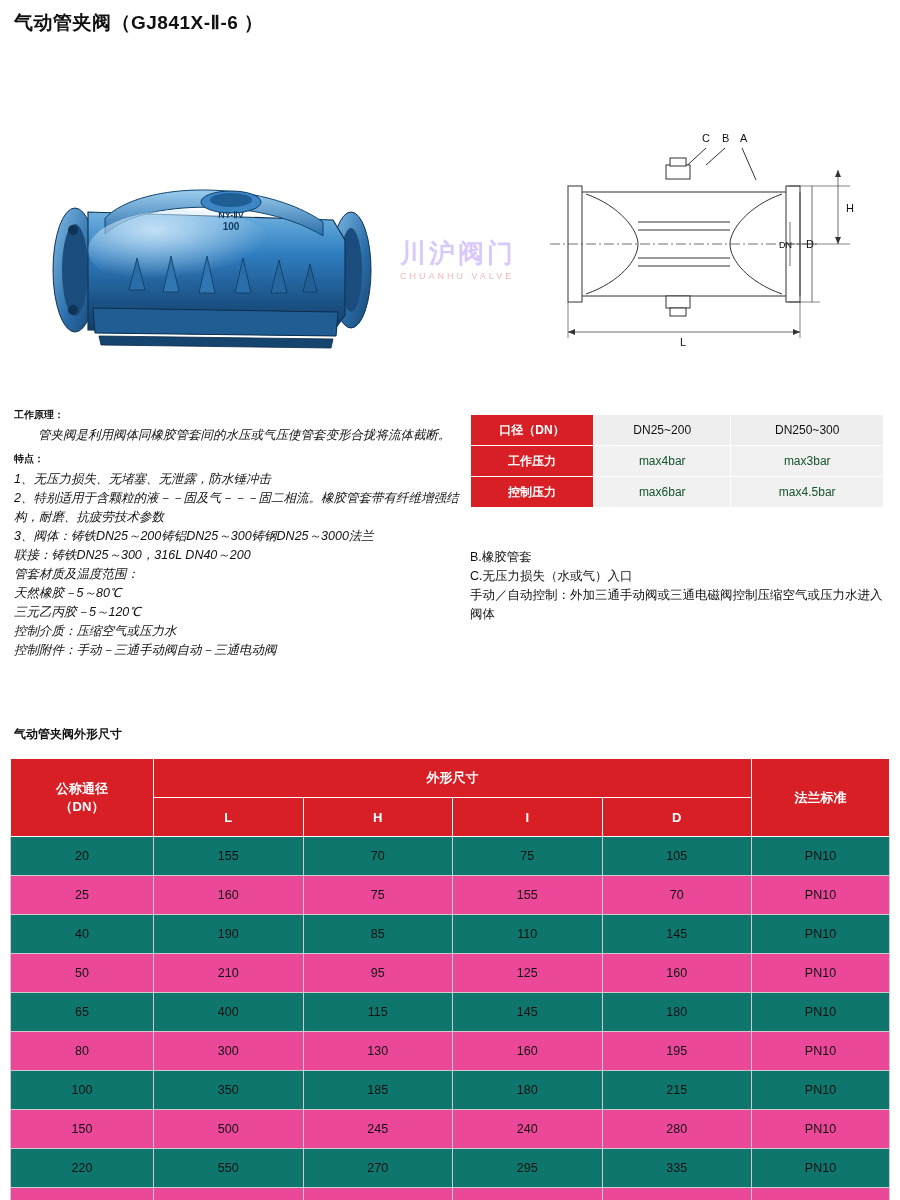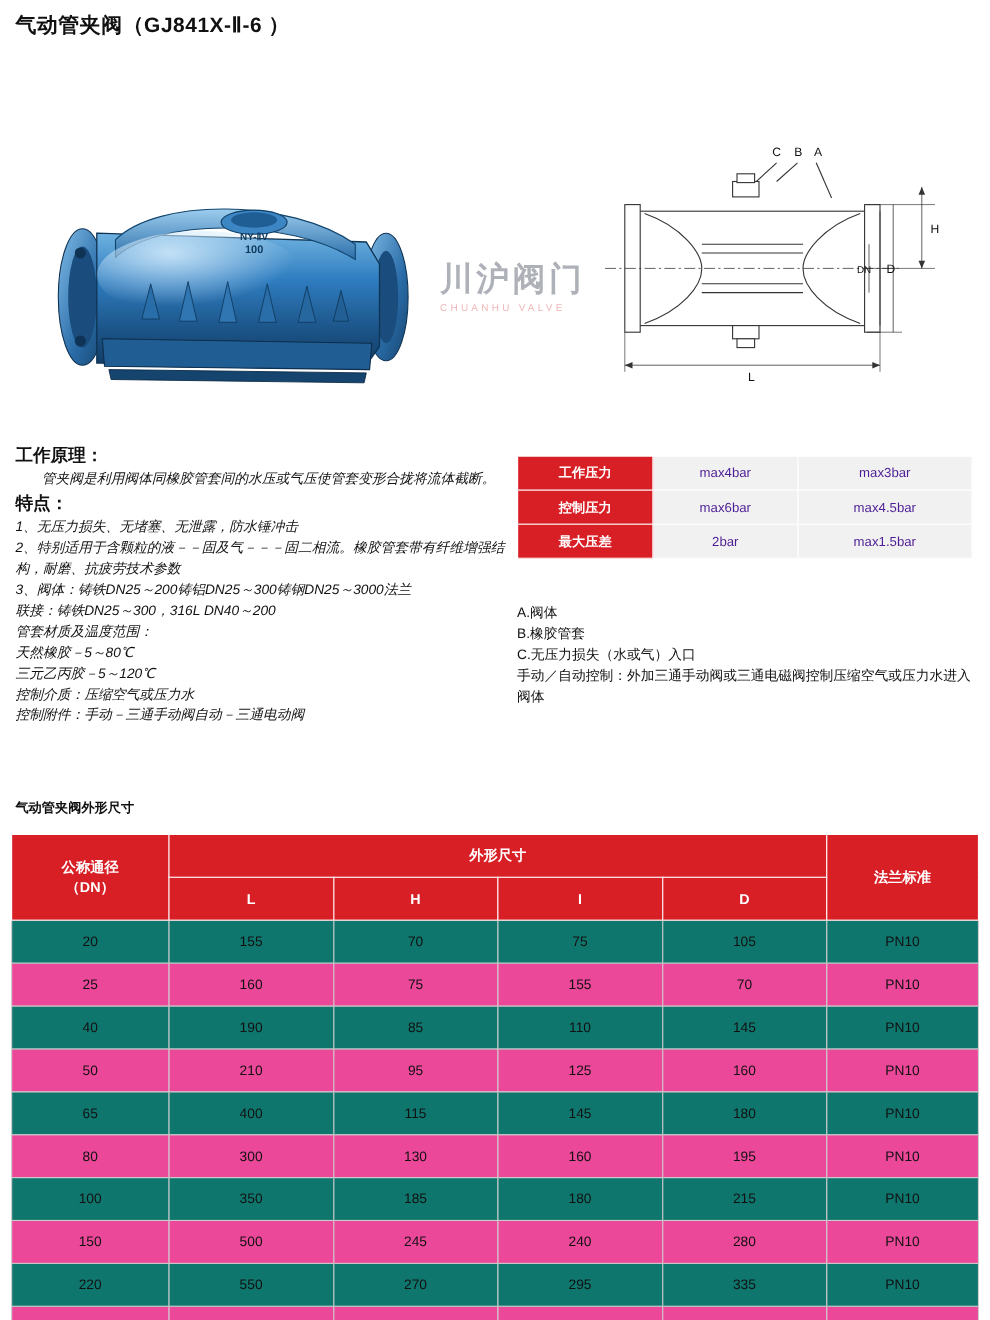--- a/index.html
+++ b/index.html
@@ -54,23 +54,23 @@
   .watermark {
     position: absolute;
     left: 400px;
     top: 240px;
     width: 200px;
     height: 80px;
     opacity: 0.33;
     pointer-events: none;
   }
   .wm-text {
-    font-size: 30px;
-    font-weight: bold;
-    color: #0f172a;
+    font-size: 26px;
+    font-weight: bold;
+    color: #8b5cf6;
     letter-spacing: 3px;
     line-height: 1;
   }
   .wm-sub {
     font-size: 9px;
     color: #d01a20;
     letter-spacing: 3px;
     margin-top: 5px;
   }
 
@@ -78,21 +78,21 @@
   .left-text {
     position: absolute;
     left: 14px;
     top: 405px;
     width: 450px;
     font-size: 12.5px;
     line-height: 19px;
     color: #111;
   }
   .left-text h3 {
-    font-size: 16px;
+    font-size: 10px;
     font-weight: bold;
     margin: 0 0 2px 0;
   }
   .left-text .indent {
     text-indent: 24px;
   }
   .left-text p {
     margin: 0;
     font-style: italic;
   }
@@ -116,21 +116,21 @@
     vertical-align: middle;
   }
   .press-table td.hdr {
     background: #d81f26;
     color: #ffffff;
     font-weight: bold;
     width: 120px;
   }
   .press-table td.val {
     background: #f1f1f1;
-    color: #4c1d95;
+    color: #14532d;
   }
   .press-table td.valtop {
     background: #eeeeee;
     color: #111;
   }
 
   
   .legend {
     position: absolute;
     left: 470px;
@@ -322,39 +322,38 @@
   <p>管套材质及温度范围：</p>
   <p>天然橡胶－5～80℃</p>
   <p>三元乙丙胶－5～120℃</p>
   <p>控制介质：压缩空气或压力水</p>
   <p>控制附件：手动－三通手动阀自动－三通电动阀</p>
 </div>
 
 <table class="press-table">
   <tbody>
     <tr>
+      <td class="hdr">口径（DN）</td>
+      <td class="valtop">DN25~200</td>
+      <td class="valtop">DN250~300</td>
+    </tr>
+    <tr>
       <td class="hdr">工作压力</td>
       <td class="val">max4bar</td>
       <td class="val">max3bar</td>
     </tr>
     <tr>
       <td class="hdr">控制压力</td>
       <td class="val">max6bar</td>
       <td class="val">max4.5bar</td>
     </tr>
-    <tr>
-      <td class="hdr">最大压差</td>
-      <td class="val">2bar</td>
-      <td class="val">max1.5bar</td>
-    </tr>
   </tbody>
 </table>
 
 <div class="legend">
-  <p>A.阀体</p>
   <p>B.橡胶管套</p>
   <p>C.无压力损失（水或气）入口</p>
   <p>手动／自动控制：外加三通手动阀或三通电磁阀控制压缩空气或压力水进入阀体</p>
 </div>
 
 <div class="dims-title">气动管夹阀外形尺寸</div>
 
 <table class="dims-table">
   <thead>
     <tr>

